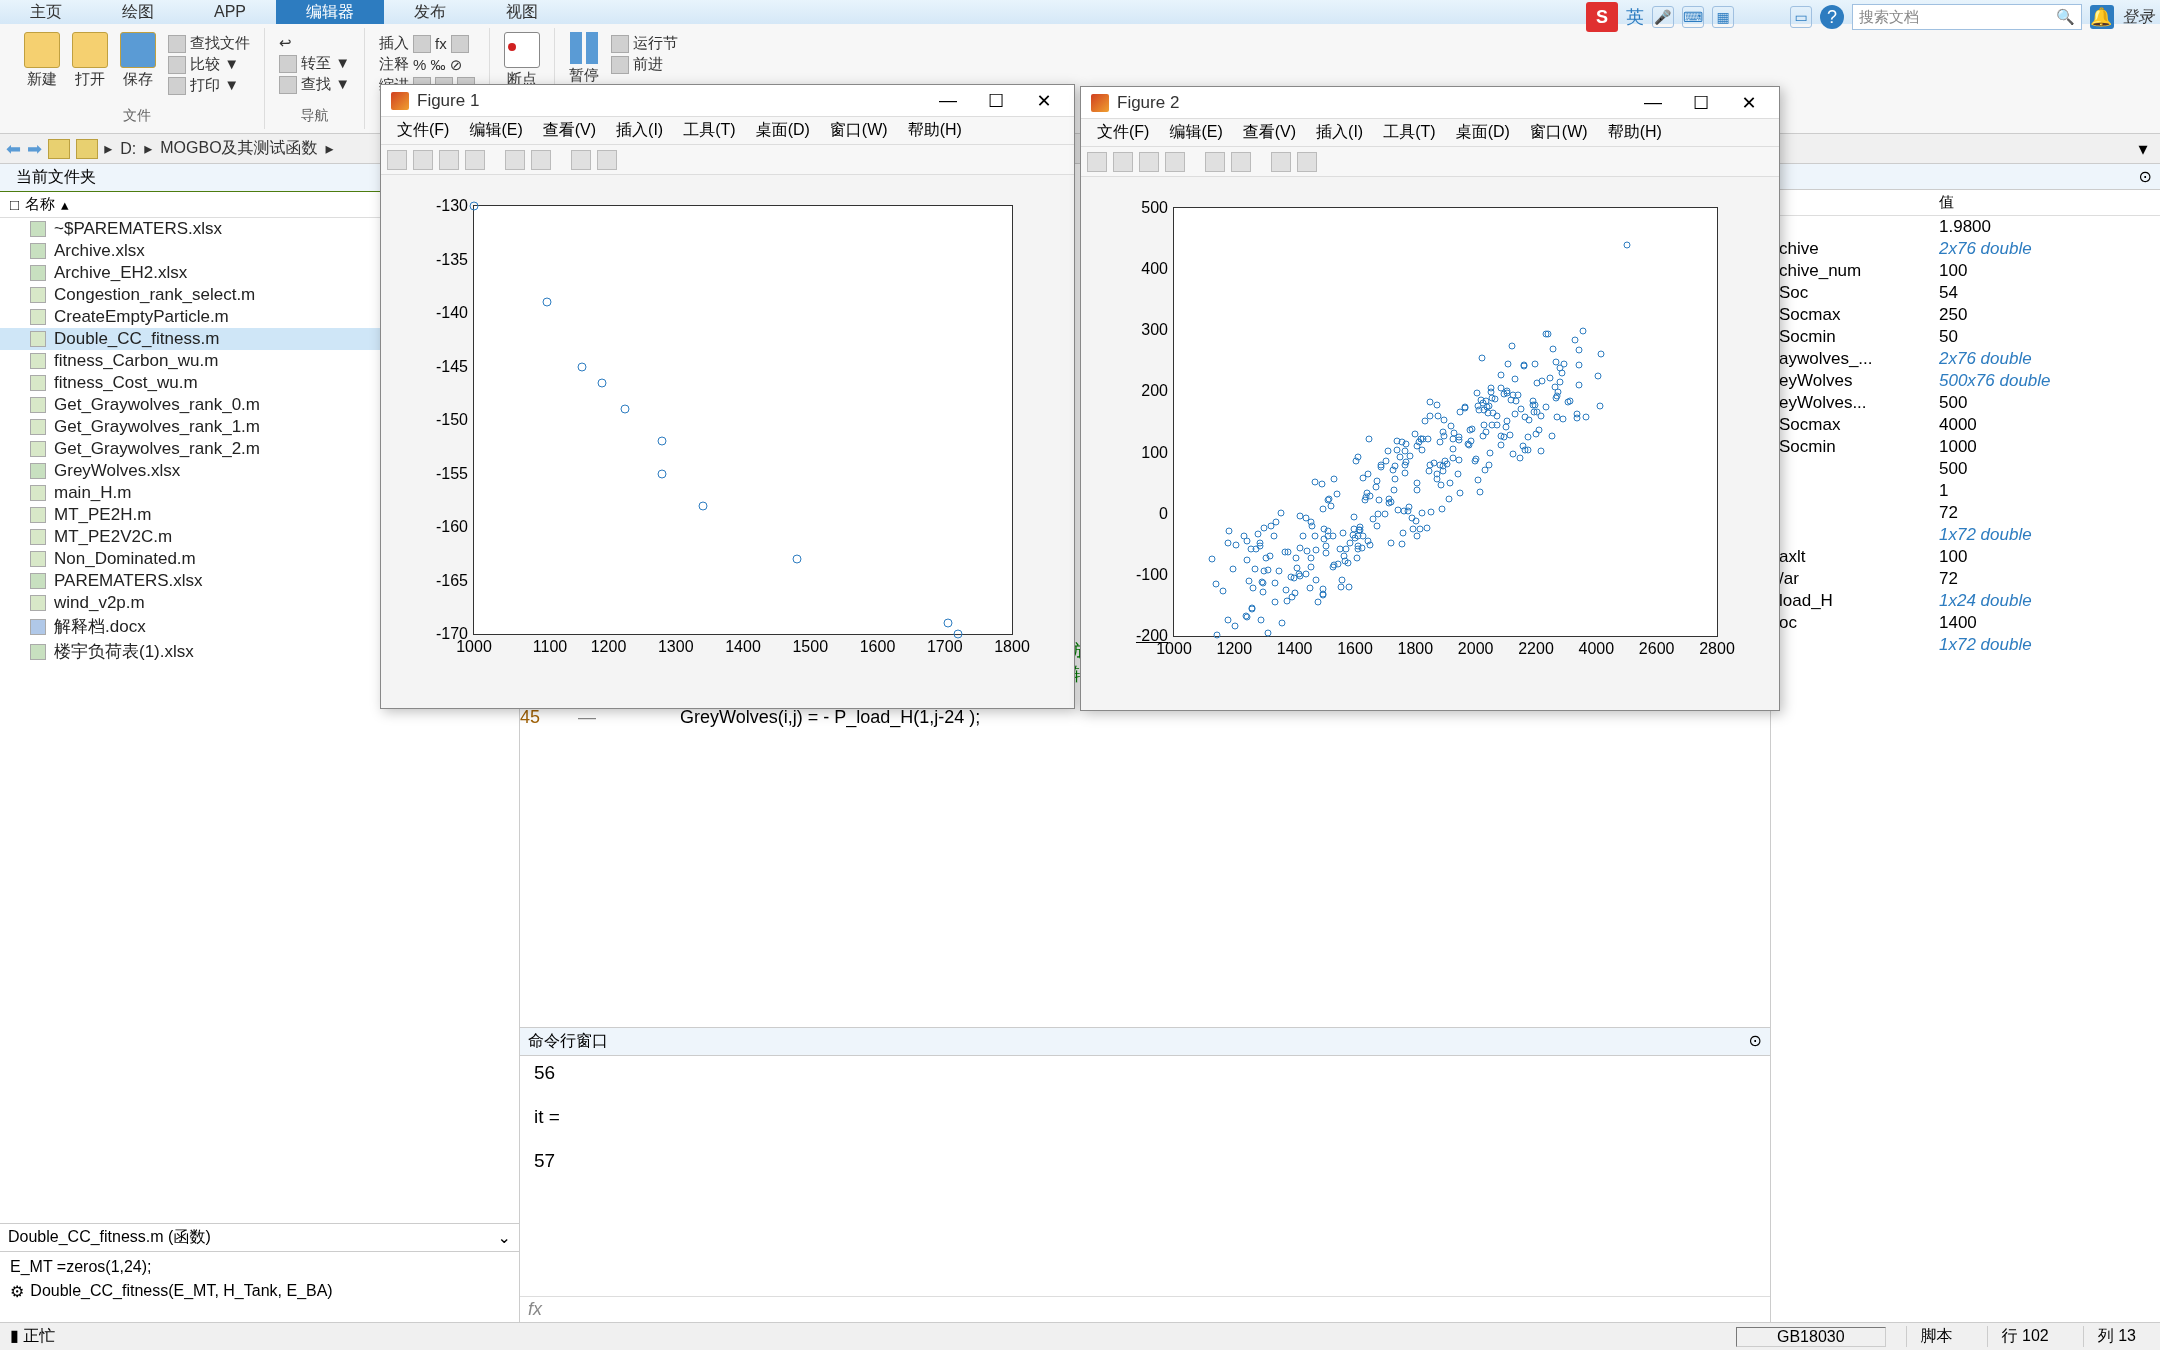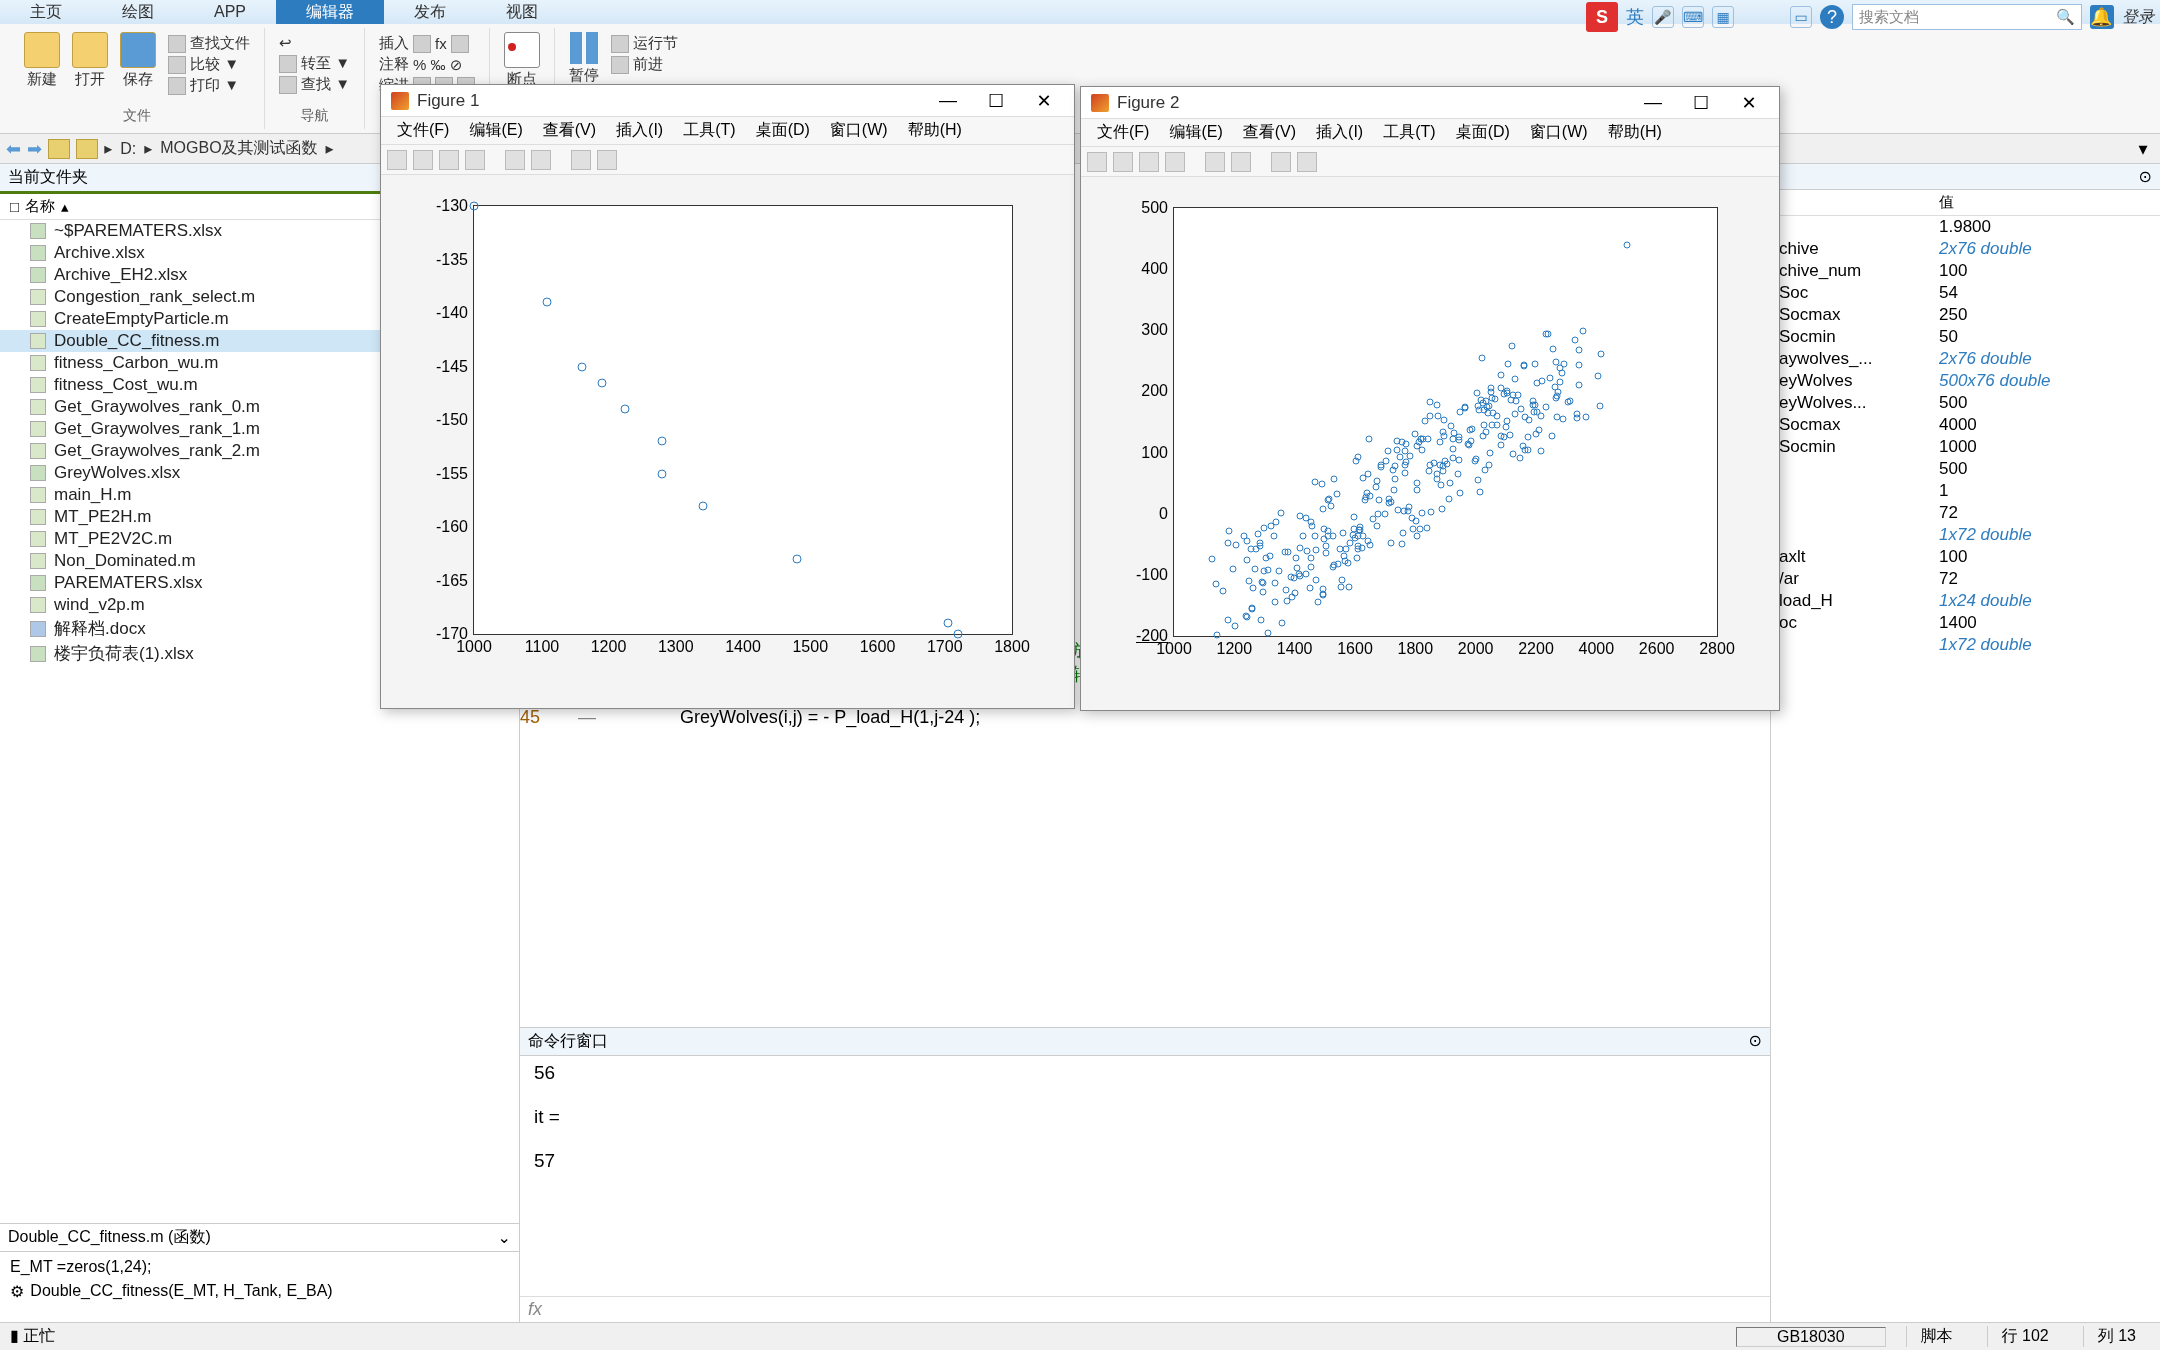--- a/index.html
+++ b/index.html
@@ -36,21 +36,21 @@
 
 .addrbar { background: #f0f0f0; border-bottom: 1px solid #ccc; height: 30px; display: flex; align-items: center; padding: 0 6px; gap: 6px; }
 .addrbar .navico { width: 22px; height: 20px; background: #e8d070; border: 1px solid #bba040; }
 .addrbar .arrow { color: #5a9bd5; font-size: 18px; }
 .addrbar .crumb { font-size: 16px; color: #333; display: flex; align-items: center; gap: 8px; }
 .addrbar .drop { margin-left: auto; width: 22px; text-align: center; }
 
 
 .main { display: flex; height: calc(100% - 24px - 110px - 30px - 28px); }
 .left { width: 520px; display: flex; flex-direction: column; border-right: 1px solid #ccc; background: #fff; }
-.folderhdr { background: #eef5fb; border-bottom: 3px solid #4d7c0f; padding: 3px 8px; font-size: 16px; }
+.folderhdr { background: #eef5fb; border-bottom: 1px solid #4d7c0f; padding: 3px 16px; font-size: 16px; }
 .colhdr { background: #fff; border-bottom: 1px solid #ddd; padding: 3px 10px; font-size: 15px; display: flex; align-items: center; gap: 6px; }
 .filetree { flex: 0 0 auto; background: #fff; overflow: auto; }
 .filetree .item { display: flex; align-items: center; gap: 8px; padding: 1px 8px 1px 30px; font-size: 17px; color: #222; cursor: pointer; }
 .filetree .item.sel { background: #cfe6f7; }
 .filetree .fico { width: 16px; height: 16px; background: #d0d0d0; border: 1px solid #aaa; flex-shrink: 0; }
 .filetree .fico.m { background: #d8e8c8; }
 .filetree .fico.x { background: #c8e0c0; }
 .filetree .fico.doc { background: #b0c8e8; }
 .detailhdr { background: #fff; border-top: 1px solid #ccc; border-bottom: 1px solid #ccc; padding: 3px 8px; font-size: 16px; display: flex; align-items: center; }
 .detailhdr .dd { margin-left: auto; }
@@ -554,21 +554,21 @@
         <span class="ytick" style="top: 0px;">-130</span>
         <span class="ytick" style="top: 53.5px;">-135</span>
         <span class="ytick" style="top: 107px;">-140</span>
         <span class="ytick" style="top: 160.5px;">-145</span>
         <span class="ytick" style="top: 214px;">-150</span>
         <span class="ytick" style="top: 267.5px;">-155</span>
         <span class="ytick" style="top: 321px;">-160</span>
         <span class="ytick" style="top: 374.5px;">-165</span>
         <span class="ytick" style="top: 428px;">-170</span>
         <span class="xtick" style="left: 0px;">1000</span>
-        <span class="xtick" style="left: 68px;">1100</span>
+        <span class="xtick" style="left: 76px;">1100</span>
         <span class="xtick" style="left: 134.5px;">1200</span>
         <span class="xtick" style="left: 201.75px;">1300</span>
         <span class="xtick" style="left: 269px;">1400</span>
         <span class="xtick" style="left: 336.25px;">1500</span>
         <span class="xtick" style="left: 403.5px;">1600</span>
         <span class="xtick" style="left: 470.75px;">1700</span>
         <span class="xtick" style="left: 538px;">1800</span>
         <div class="pt" style="left: 0px; top: 0px;"></div>
         <div class="pt" style="left: 72.63px; top: 96.3px;"></div>
         <div class="pt" style="left: 107.6px; top: 160.5px;"></div>

